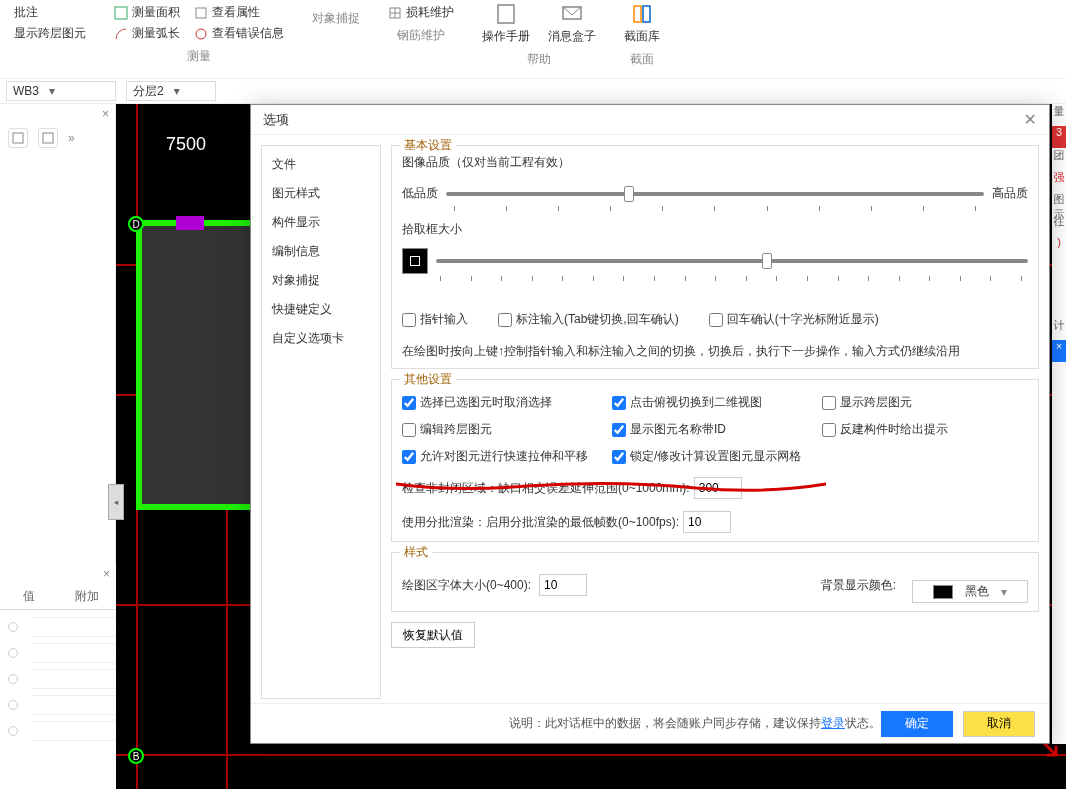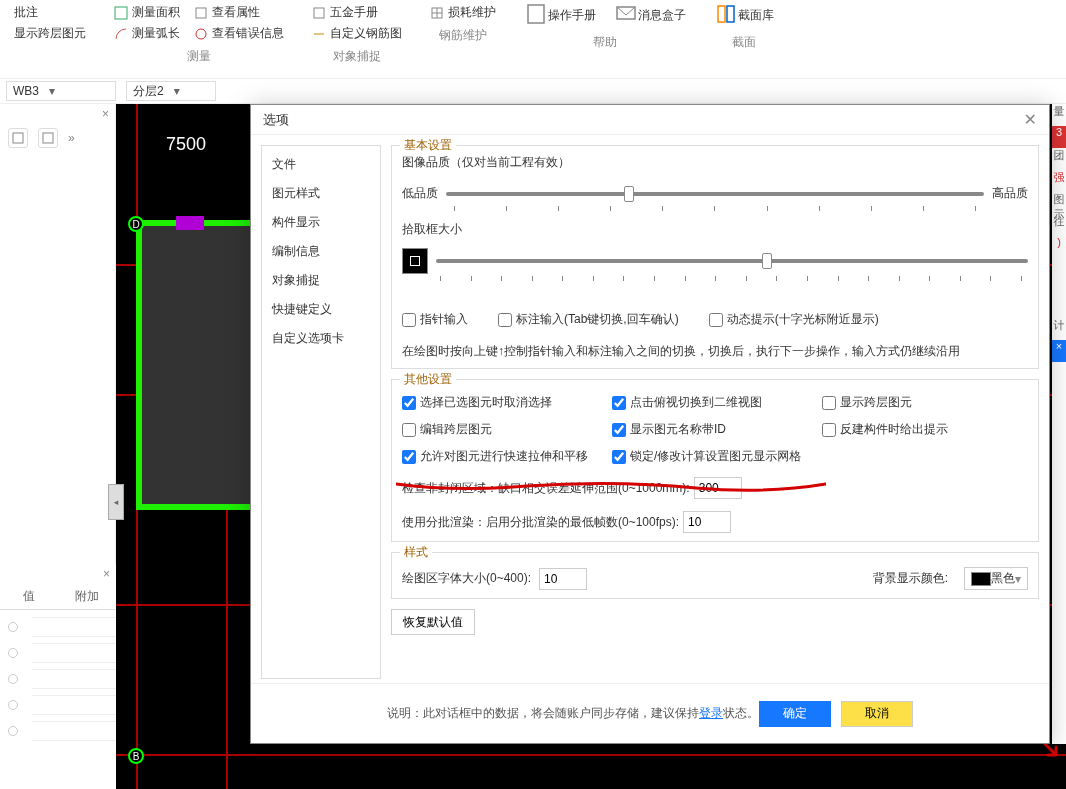--- a/index.html
+++ b/index.html
@@ -9,21 +9,21 @@
 .ribbon { height: 78px; background: #fff; display: flex; }
 .ribbon-group { padding: 0 14px; display: flex; flex-direction: column; align-items: center; }
 .ribbon-group .items { display: flex; gap: 14px; }
 .ribbon-group .items .col { display: flex; flex-direction: column; gap: 4px; font-size: 12px; color: #333; }
 .ribbon-group .items .col span { display: flex; align-items: center; gap: 4px; cursor: pointer; }
 .ribbon-group .gname { color: #888; font-size: 12px; margin-top: 6px; }
 .ico { width: 14px; height: 14px; display: inline-block; }
 .ico svg { width: 14px; height: 14px; }
 .big-ico { width: 24px; height: 24px; display: inline-block; margin-bottom: 2px; }
 .big-ico svg { width: 24px; height: 24px; }
-.ribbon-btn { display: flex; flex-direction: row; align-items: center; font-size: 12px; cursor: pointer; }
+.ribbon-btn { display: flex; flex-direction: column; align-items: center; font-size: 12px; cursor: pointer; }
 
 
 .selrow { height: 26px; background: #fff; border-top: 1px solid #eee; border-bottom: 1px solid #eee; display: flex; align-items: center; padding-left: 6px; gap: 10px; }
 .sel { height: 20px; border: 1px solid #ddd; background: #fff; display: flex; align-items: center; padding: 0 6px; gap: 10px; font-size: 12px; cursor: pointer; }
 .sel .dd { color: #666; }
 
 
 .leftpane { position: absolute; top: 104px; left: 0; width: 116px; height: 460px; background: #fff; border-right: 1px solid #eee; }
 .leftpane .hdr { height: 20px; display: flex; justify-content: flex-end; align-items: center; padding: 0 6px; color: #888; cursor: pointer; }
 .leftpane .tool-row { display: flex; gap: 10px; padding: 0 8px; align-items: center; height: 28px; }
@@ -71,24 +71,24 @@
 .chk { display: flex; align-items: center; gap: 4px; font-size: 12px; }
 .chk input { width: 14px; height: 14px; cursor: pointer; }
 .chk input[type=checkbox]:checked { accent-color: #1677ff; }
 .note { font-size: 12px; color: #333; margin-top: 14px; line-height: 1.5; }
 .other-grid { display: grid; grid-template-columns: 210px 210px 1fr; row-gap: 10px; margin-top: 6px; }
 .field-row { display: flex; align-items: center; gap: 4px; margin-top: 12px; flex-wrap: wrap; }
 .field-row input[type=text] { width: 48px; height: 22px; border: 1px solid #ccc; padding: 0 4px; }
 .underline-red { position: absolute; height: 14px; pointer-events: none; }
 .underline-red svg { width: 100%; height: 100%; }
 .style-row { display: flex; align-items: center; gap: 8px; margin-top: 6px; }
-.style-row .bgsel { display: flex; align-items: center; gap: 0; border: 1px solid #ccc; padding: 2px 6px; cursor: pointer; margin-left: 8px;}
+.style-row .bgsel { display: flex; align-items: center; gap: 12px; border: 1px solid #ccc; padding: 2px 20px; cursor: pointer; margin-left: 8px; margin-top: 13px;}
 .style-row .sw { width: 20px; height: 14px; background: #000; border: 1px solid #888; }
 .reset-btn { width: 84px; height: 26px; border: 1px solid #ccc; background: #fff; cursor: pointer; font-size: 12px; }
-.dlg-foot { height: 60px; border-top: 1px solid #eee; display: flex; align-items: center; justify-content: center; padding: 0 14px; }
+.dlg-foot { height: 40px; border-top: 1px solid #eee; display: flex; align-items: center; justify-content: flex-end; padding: 0 14px; }
 .dlg-foot .hint { font-size: 12px; color: #555; }
 .dlg-foot .hint a { color: #1677ff; text-decoration: underline; cursor: pointer; }
 .dlg-foot .btns { display: flex; gap: 10px; }
 .btn { width: 72px; height: 26px; border: 1px solid #ccc; background: #fde047; cursor: pointer; font-size: 12px; }
 .btn.primary { background: #1677ff; border-color: #1677ff; color: #fff; }
 
 
 .rstrip { position: absolute; right: 0; top: 104px; width: 14px; height: 640px; background: #fff; }
 .rstrip .line { height: 22px; font-size: 11px; text-align: center; color: #666; }
 .rstrip .red { color: #e02020; }
@@ -142,40 +142,20 @@
                 <circle cx="7" cy="7" r="5" fill="none" stroke="#c33"></circle>
               </svg>
             </span>
             <span>查看错误信息</span>
           </span>
       </div>
     </div>
     <div class="gname">测量</div>
   </div>
   <div class="ribbon-group" style="padding-top:4px;">
-    <div class="items">
-      <div class="col">
-        <span>
-            <span class="ico">
-              <svg viewBox="0 0 14 14">
-                <rect x="2" y="2" width="10" height="10" fill="none" stroke="#888"></rect>
-              </svg>
-            </span>
-            <span>五金手册</span>
-          </span>
-        <span>
-            <span class="ico">
-              <svg viewBox="0 0 14 14">
-                <path d="M2 7 L12 7" stroke="#c80"></path>
-              </svg>
-            </span>
-            <span>自定义钢筋图</span>
-          </span>
-      </div>
-    </div>
     <div class="gname">对象捕捉</div>
   </div>
   <div class="ribbon-group" style="padding-top:4px;">
     <div class="items">
       <div class="col">
         <span>
             <span class="ico">
               <svg viewBox="0 0 14 14">
                 <rect x="2" y="2" width="10" height="10" fill="none" stroke="#888"></rect>
                 <line x1="7" y1="2" x2="7" y2="12" stroke="#888"></line>
@@ -387,21 +367,21 @@
           <label class="chk">
               <input type="checkbox" style="">
               <span>指针输入</span>
             </label>
           <label class="chk">
               <input type="checkbox" style="">
               <span>标注输入(Tab键切换,回车确认)</span>
             </label>
           <label class="chk">
               <input type="checkbox" style="">
-              <span>动态提示(十字光标附近显示)</span>
+              <span>回车确认(十字光标附近显示)</span>
             </label>
         </div>
         <div class="note">在绘图时按向上键↑控制指针输入和标注输入之间的切换，切换后，执行下一步操作，输入方式仍继续沿用</div>
       </div>
 
       <div class="panel" style="position:relative;">
         <span class="legend">其他设置</span>
         <div class="other-grid">
           <label class="chk">
               <input type="checkbox" checked="" style="">

